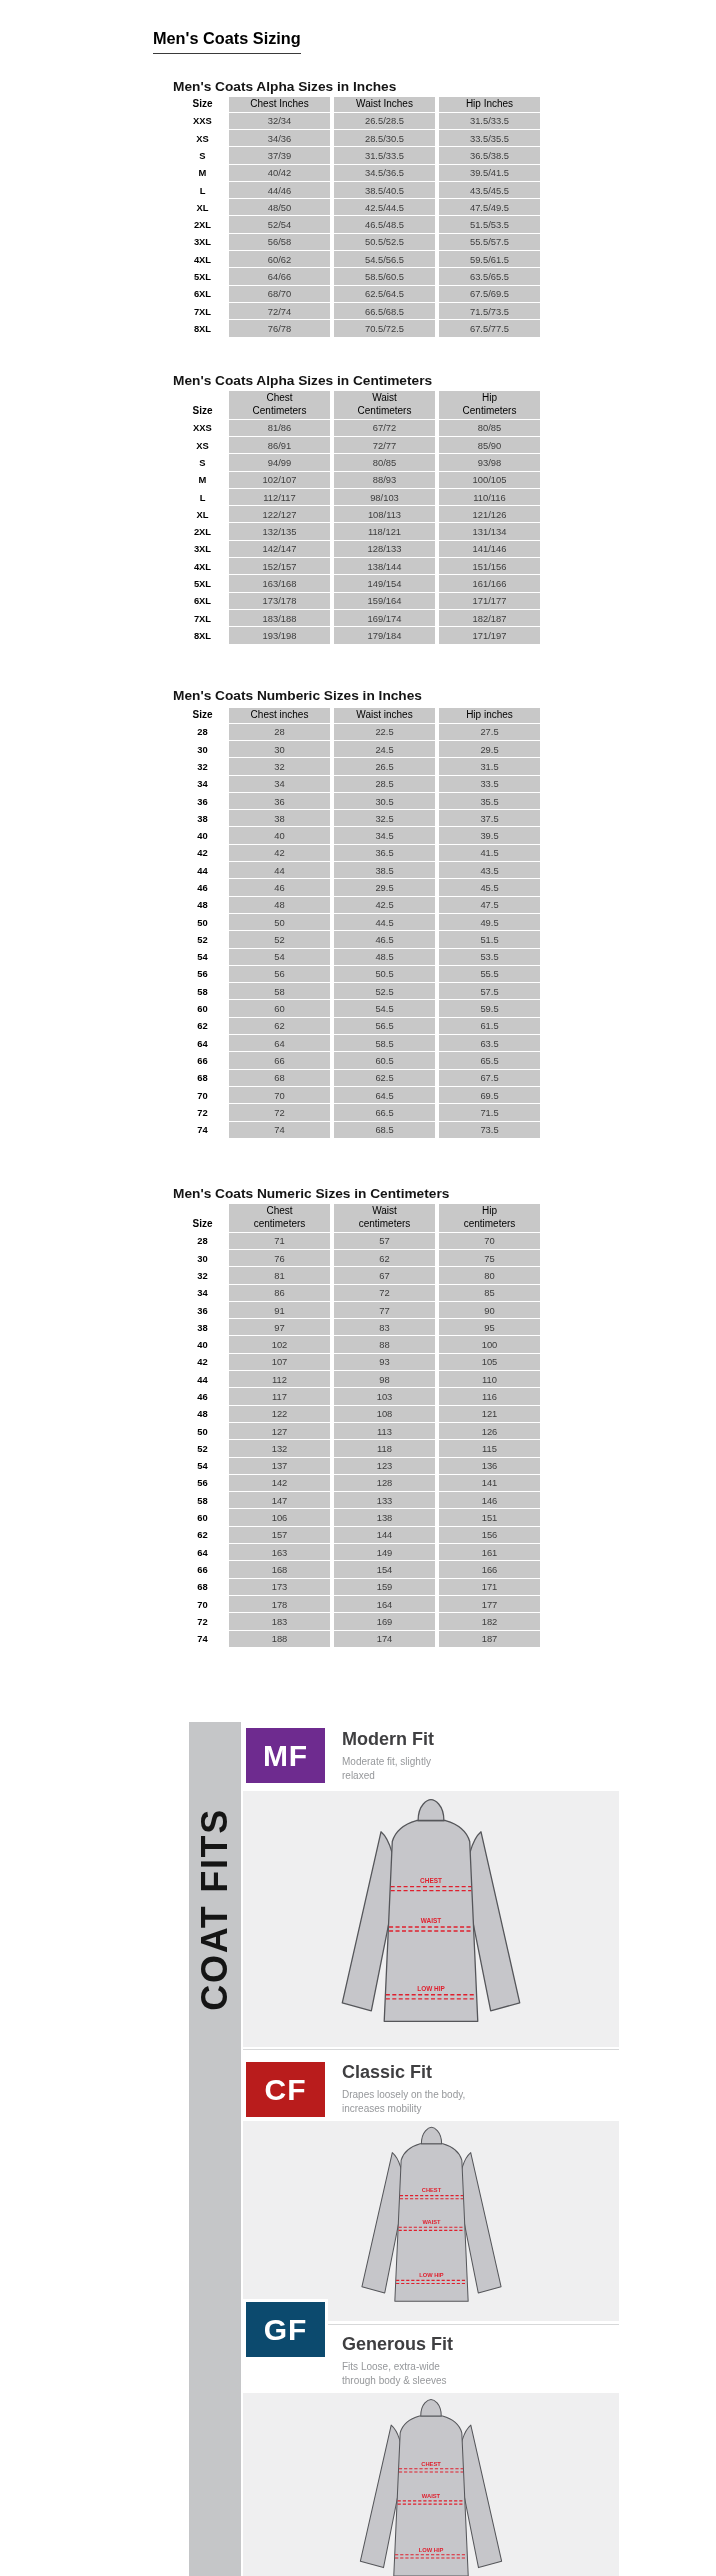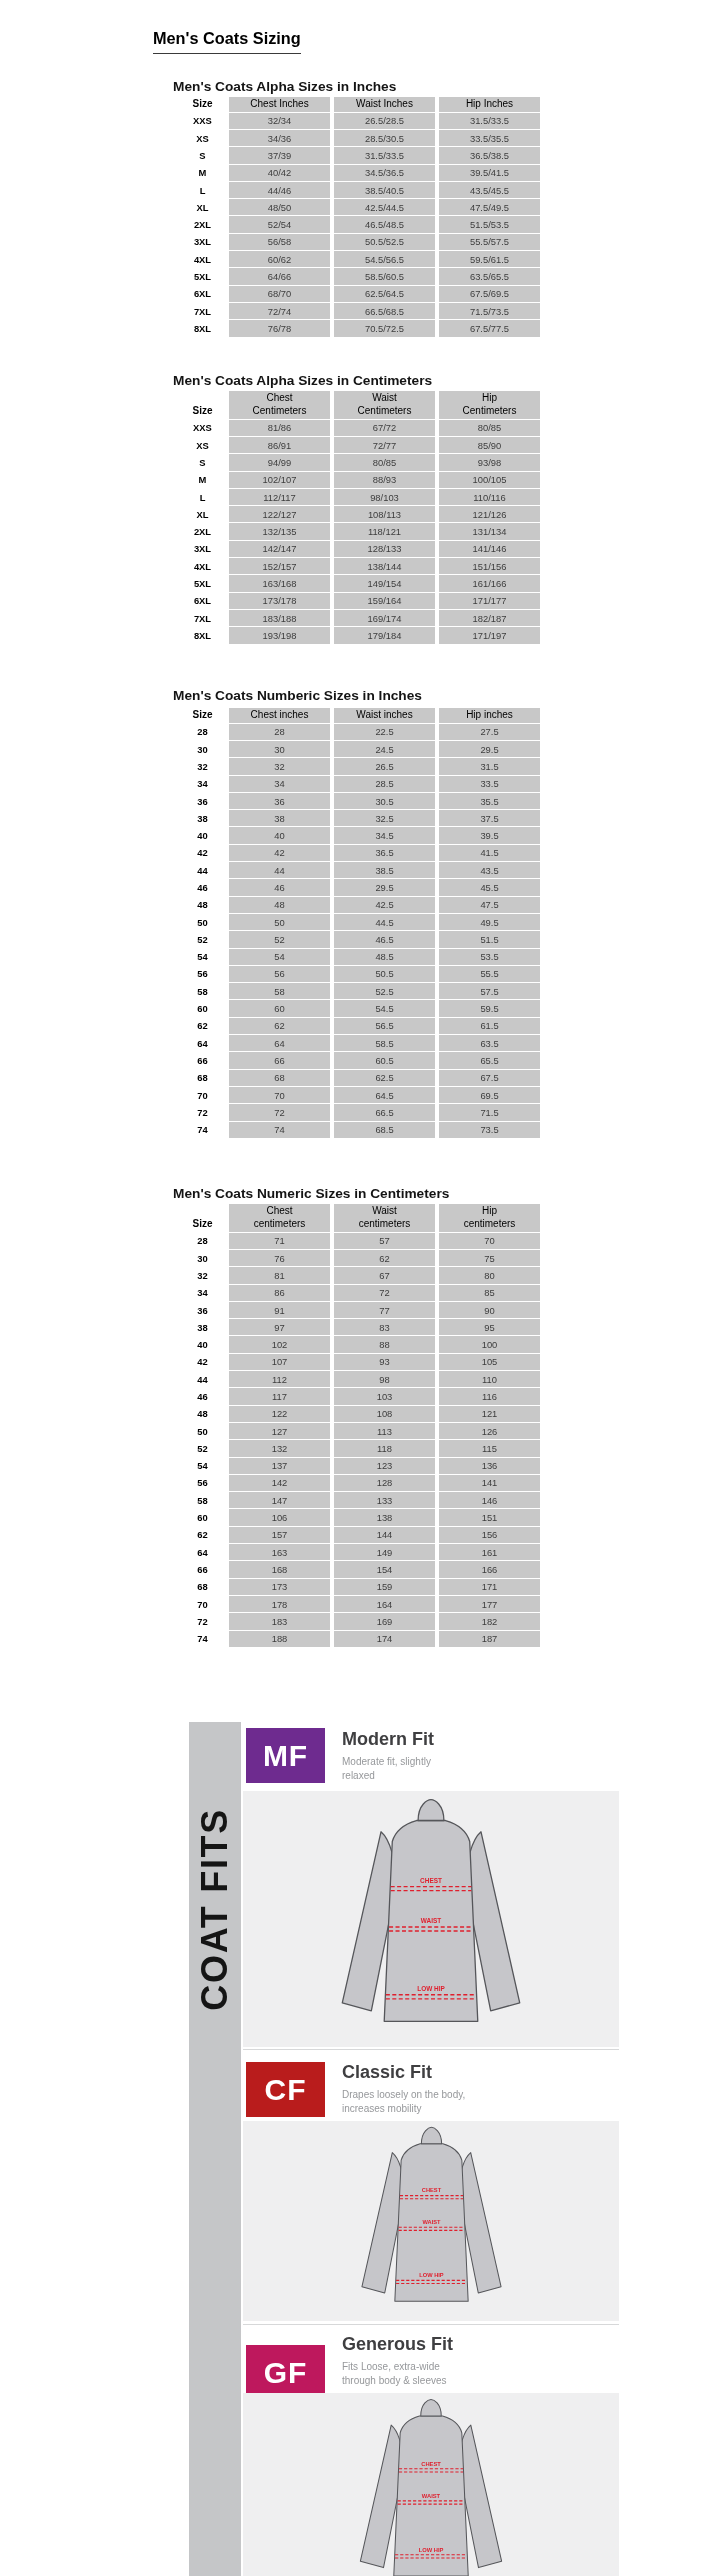--- a/index.html
+++ b/index.html
@@ -636,21 +636,21 @@
         </g>
         <g fill="#e01f2d" font-size="9" font-weight="bold" text-anchor="middle" font-family="Liberation Sans, sans-serif">
           <text x="150" y="113">CHEST</text>
           <text x="150" y="163">WAIST</text>
           <text x="150" y="247">LOW HIP</text>
         </g>
       </svg>
     </div>
     <div class="divider" style="top:602px"></div>
 
-    <div class="badge" style="top: 620px; background: #be185d; text-align: right;">
+    <div class="badge" style="top: 577px; background: #0c4a6e; text-align: right;">
       <span>GF</span>
     </div>
     <div class="fit-title" style="top:612px">Generous Fit</div>
     <div class="fit-sub" style="top:638px;width:129px">Fits Loose, extra-wide through body &amp; sleeves</div>
     <div class="illus" style="top:671px;height:183px">
       <svg class="coat-svg" width="194" height="199" viewBox="0 0 300 310">
         <g stroke="#55565a" stroke-width="1.6" fill="#c6c6ca" stroke-linejoin="round">
           <path d="M88,50 L40,262 L76,272 L108,112 C106,88 100,60 88,50 Z"></path>
           <path d="M212,50 L260,262 L224,272 L192,112 C194,88 200,60 212,50 Z"></path>
           <path d="M132,36 C118,40 106,48 102,62 L92,285 L208,285 L198,62 C194,48 182,40 168,36 Z"></path>

